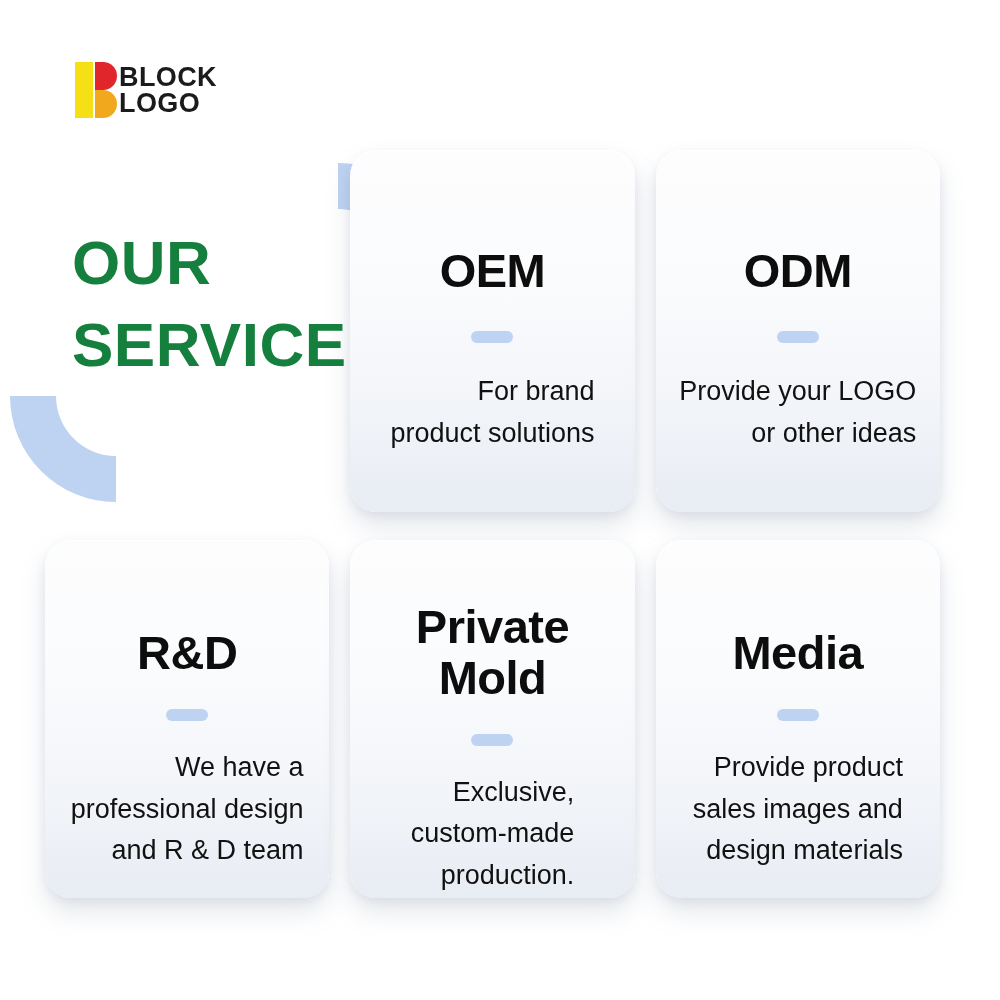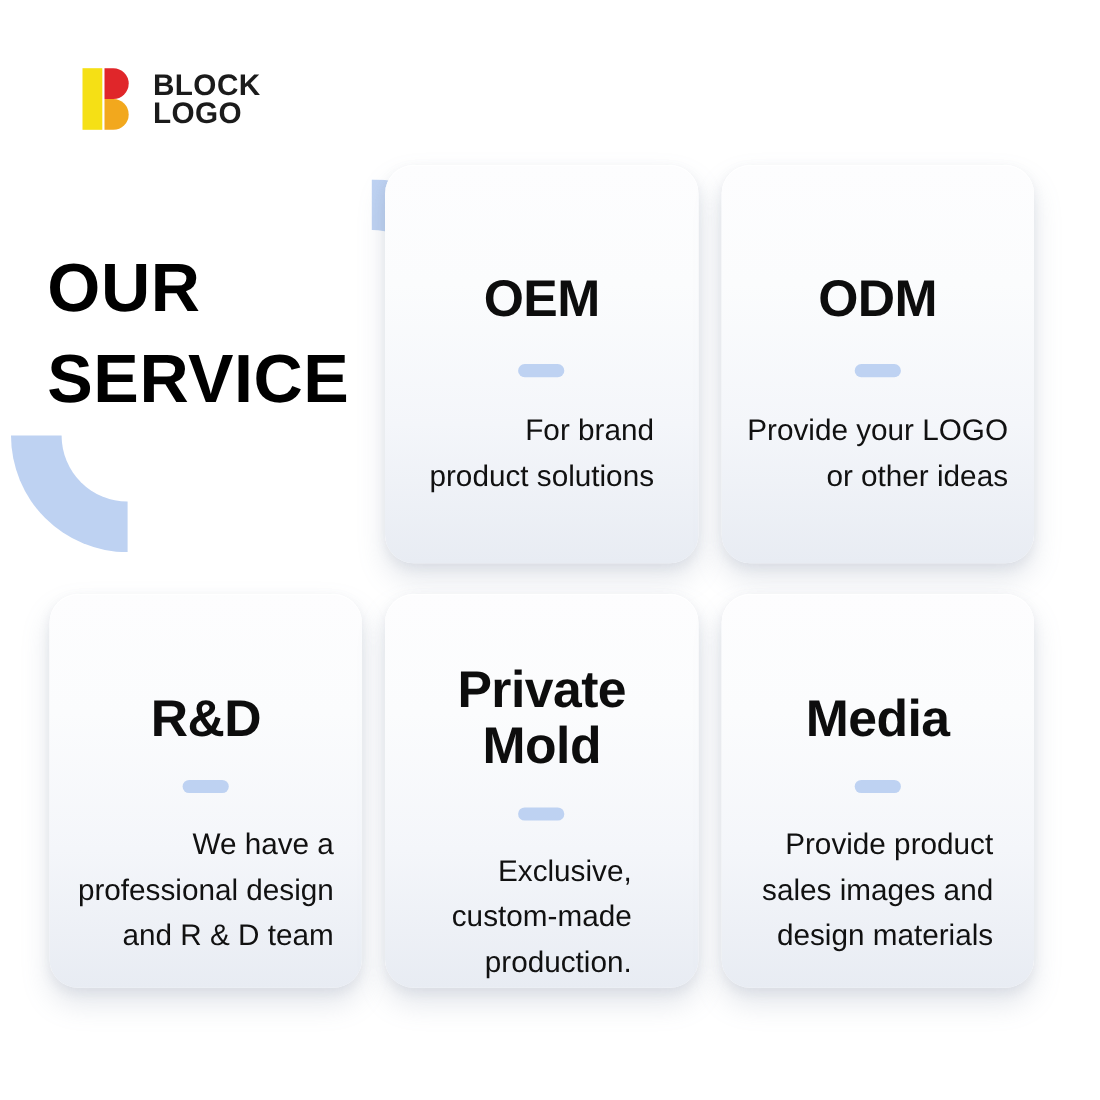--- a/index.html
+++ b/index.html
@@ -19,21 +19,21 @@
     background: #ffffff;
   }
 
   
   .logo {
     position: absolute;
     left: 75px;
     top: 62px;
     display: flex;
     align-items: center;
-    gap: 22px;
+    gap: 2px;
   }
   .logo-mark {
     position: relative;
     width: 42px;
     height: 56px;
   }
   .logo-bar {
     position: absolute;
     left: 0;
     top: 0;
@@ -97,24 +97,24 @@
     border-width: 46px;
     border-bottom-color: #bed2f2;
     border-left-color: #bed2f2;
     border-radius: 50%;
     clip-path: polygon(0% 50%, 50% 50%, 50% 100%, 0% 100%);
   }
 
   
   .heading {
     position: absolute;
-    left: 43px;
+    left: 72px;
     top: 222px;
     width: 300px;
-    color: #000000;
+    color: #15803d;
     font-size: 62px;
     font-weight: 700;
     line-height: 1.32;
     letter-spacing: 0.5px;
     z-index: 3;
   }
   .heading .line-1 { display: block; text-align: left; }
   .heading .line-2 { display: block; text-align: left; }
 
   

